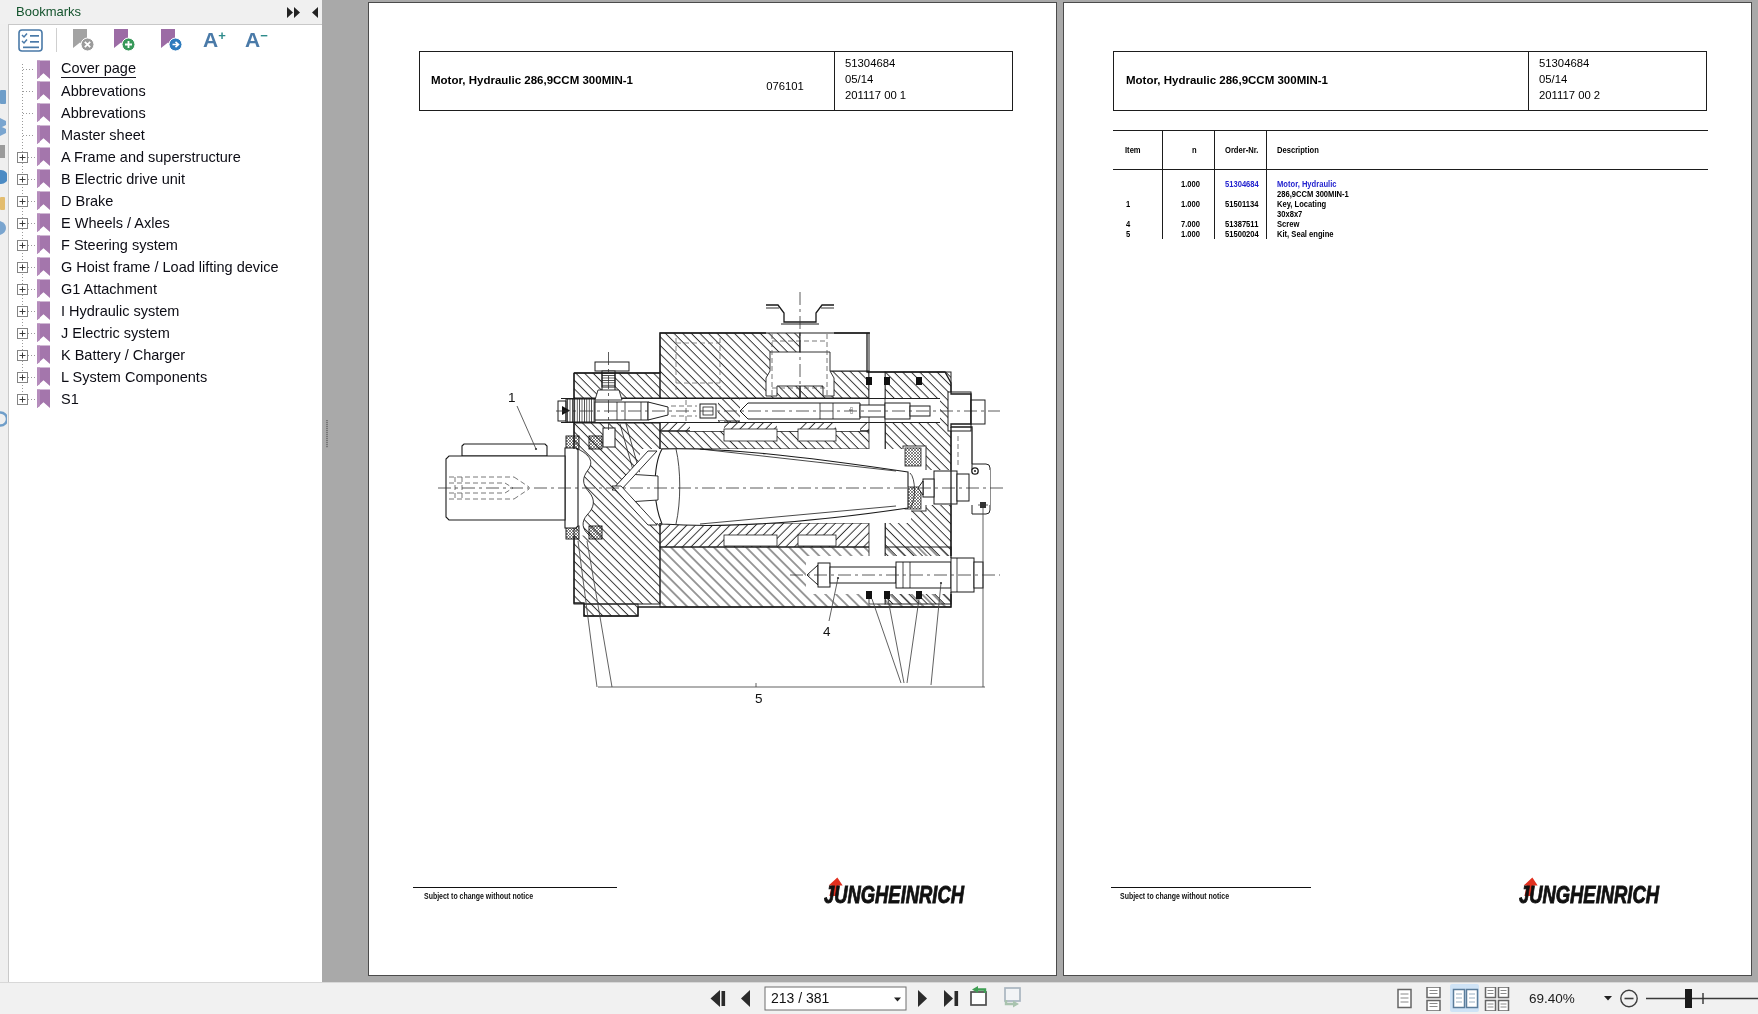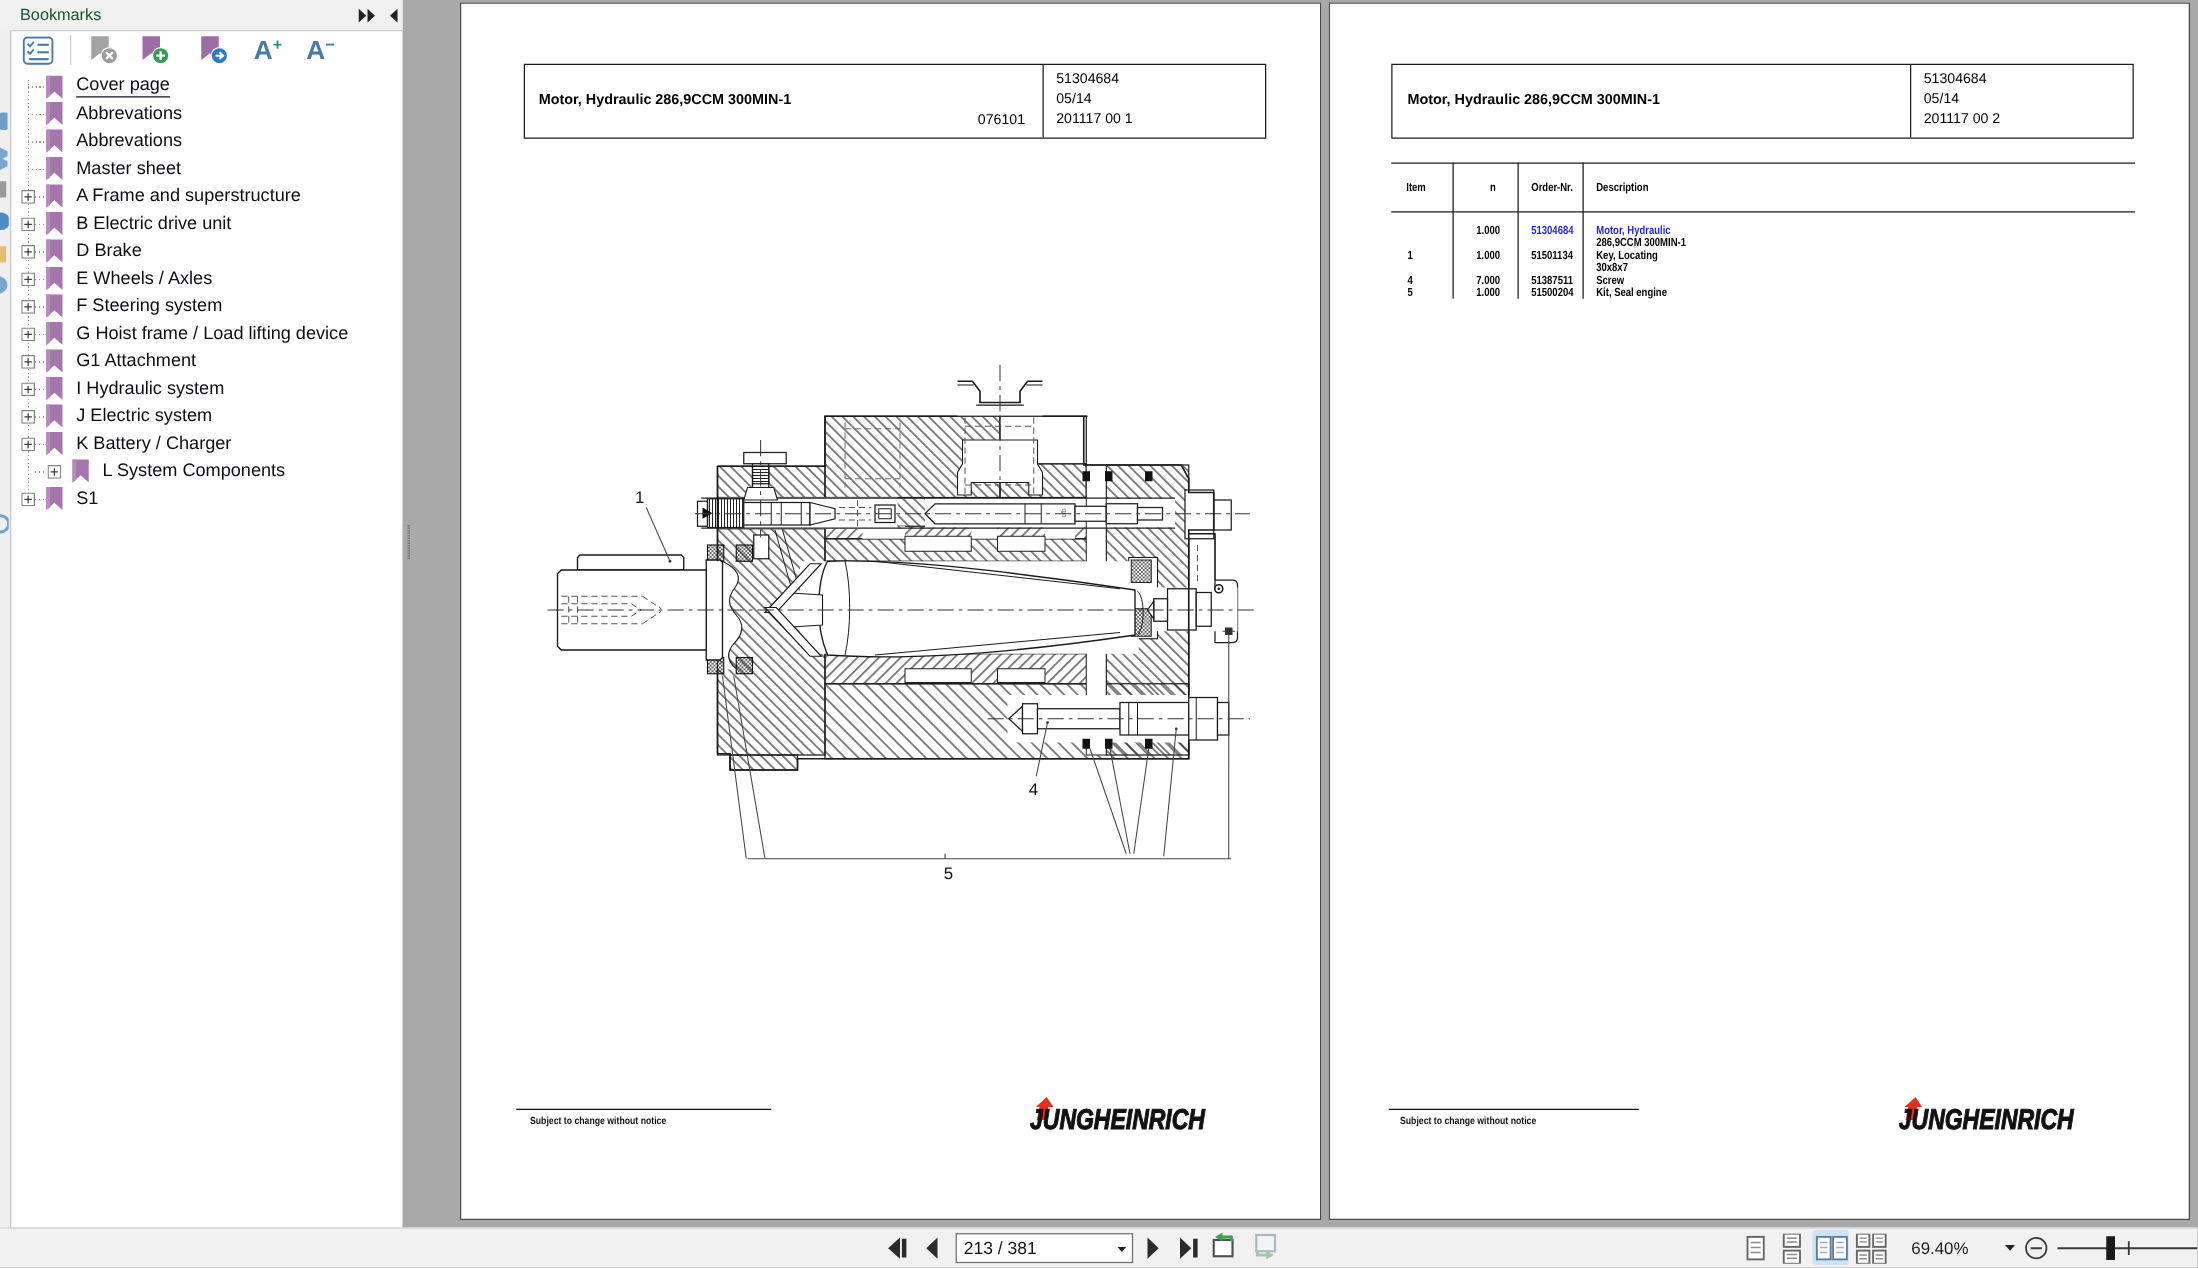--- a/index.html
+++ b/index.html
@@ -11,21 +11,21 @@
   .hdrtbl{position:absolute;border:1.3px solid #1d1d1d;}
   .tcell{position:absolute;font-size:11.3px;color:#000;}
 </style></head>
 <body>
 
 <div class="page" style="left:368px;top:2px;width:687px;height:972px;">
 
   <div class="hdrtbl" style="left:50px;top:48px;width:592px;height:58px;">
     <div style="position:absolute;left:414px;top:0;width:0;height:58px;border-left:1.3px solid #1d1d1d;"></div>
     <div class="tcell" style="left:11px;top:22px;font-weight:bold;font-size:11.5px;white-space:nowrap;">Motor, Hydraulic 286,9CCM 300MIN-1</div>
-    <div class="tcell" style="left:330px;top:38px;width:70px;text-align:right;">076101</div>
+    <div class="tcell" style="left:330px;top:28px;width:70px;text-align:center;">076101</div>
     <div class="tcell" style="left:425px;top:3px;line-height:16.1px;">51304684<br>05/14<br>201117 00 1</div>
   </div>
 
   <div id="drawwrap" style="position:absolute;left:61px;top:259px;width:600px;height:460px;">
   <svg width="600" height="460" viewBox="430 262 600 460">
     <defs>
       <pattern id="h1" patternUnits="userSpaceOnUse" width="6.1" height="6.1" patternTransform="rotate(-45)">
         <line x1="3" y1="-1" x2="3" y2="7.5" stroke="#2e2e2e" stroke-width="0.95"></line>
       </pattern>
       <pattern id="h2" patternUnits="userSpaceOnUse" width="6.1" height="6.1" patternTransform="rotate(45)">
@@ -469,21 +469,21 @@
         <svg style="position:absolute;left:17px;top:6px;" width="11" height="11" viewBox="0 0 11 11">
           <rect x="0.5" y="0.5" width="10" height="10" fill="#fff" stroke="#848484"></rect>
           <path d="M2.5,5.5 h6 M5.5,2.5 v6" stroke="#3c3c3c" stroke-width="1"></path>
         </svg>
         <svg style="position:absolute;left:36px;top:1px;" width="15" height="20" viewBox="0 0 15 20">
           <path d="M1,0.5 H14 V19 L7.5,13.2 L1,19 Z" fill="#a476ac"></path>
           <path d="M1,0.5 H4 V17 L1,19 Z" fill="#b58cbc"></path>
         </svg>
         <span style="position:absolute;left:61px;top:0;">K Battery / Charger</span>
       </div>
-<div class="trow" style="left:0px;top:365.7999999999999px;width:322px;margin-left:21px;">
+<div class="trow" style="left:0px;top:365.7999999999999px;width:322px;">
         <svg style="position:absolute;left:17px;top:6px;" width="11" height="11" viewBox="0 0 11 11">
           <rect x="0.5" y="0.5" width="10" height="10" fill="#fff" stroke="#848484"></rect>
           <path d="M2.5,5.5 h6 M5.5,2.5 v6" stroke="#3c3c3c" stroke-width="1"></path>
         </svg>
         <svg style="position:absolute;left:36px;top:1px;" width="15" height="20" viewBox="0 0 15 20">
           <path d="M1,0.5 H14 V19 L7.5,13.2 L1,19 Z" fill="#a476ac"></path>
           <path d="M1,0.5 H4 V17 L1,19 Z" fill="#b58cbc"></path>
         </svg>
         <span style="position:absolute;left:61px;top:0;">L System Components</span>
       </div>

